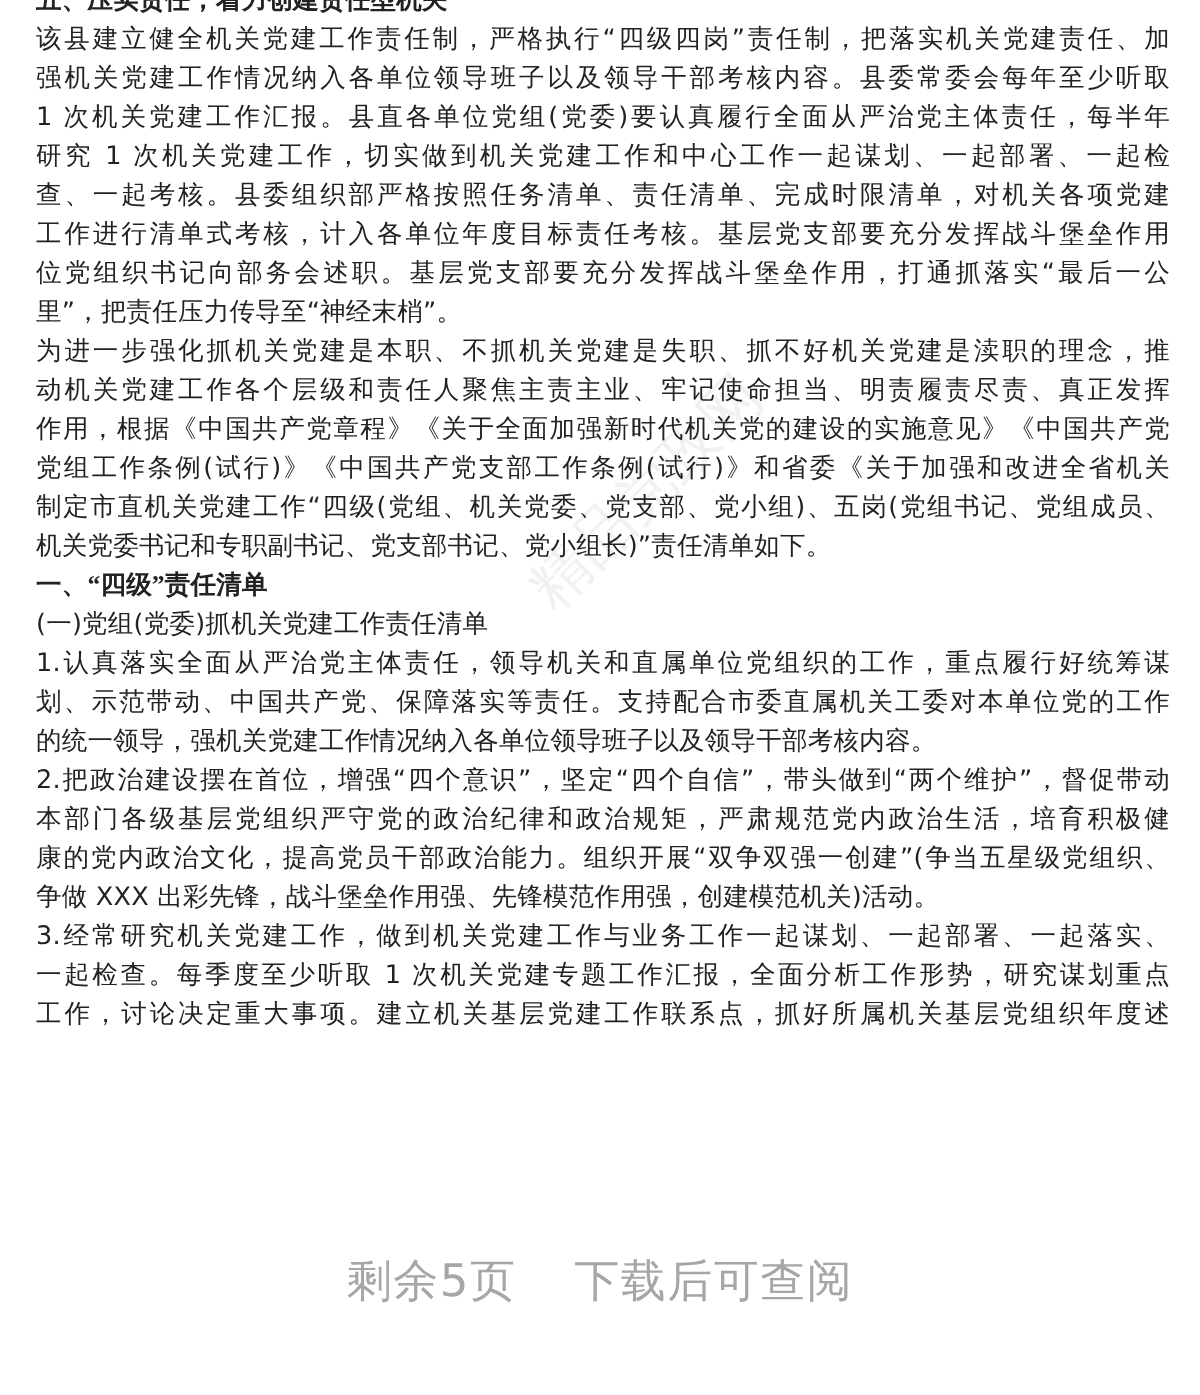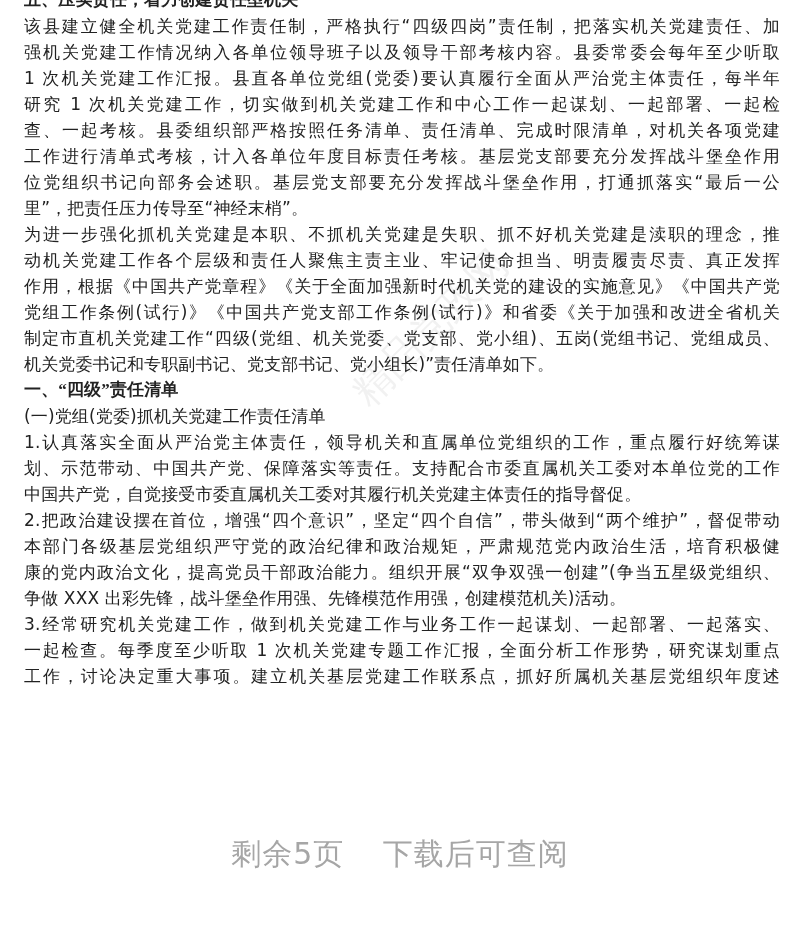--- a/index.html
+++ b/index.html
@@ -43,21 +43,21 @@
     <div class="line justify">制定市直机关党建工作“四级(党组、机关党委、党支部、党小组)、五岗(党组书记、党组成员、</div>
     <div class="line">机关党委书记和专职副书记、党支部书记、党小组长)”责任清单如下。</div>
   </div>
 
   <div class="line bold">一、“四级”责任清单</div>
   <div class="line">(一)党组(党委)抓机关党建工作责任清单</div>
 
   <div>
     <div class="line justify">1.认真落实全面从严治党主体责任，领导机关和直属单位党组织的工作，重点履行好统筹谋</div>
     <div class="line justify">划、示范带动、中国共产党、保障落实等责任。支持配合市委直属机关工委对本单位党的工作</div>
-    <div class="line">中国共产党，自觉接受市委直属机关工委对其履行机关党建主体责任的指导督促。</div>
+    <div class="line">的统一领导，强机关党建工作情况纳入各单位领导班子以及领导干部考核内容。</div>
   </div>
 
   <div>
     <div class="line justify">2.把政治建设摆在首位，增强“四个意识”，坚定“四个自信”，带头做到“两个维护”，督促带动</div>
     <div class="line justify">本部门各级基层党组织严守党的政治纪律和政治规矩，严肃规范党内政治生活，培育积极健</div>
     <div class="line justify">康的党内政治文化，提高党员干部政治能力。组织开展“双争双强一创建”(争当五星级党组织、</div>
     <div class="line">争做 XXX 出彩先锋，战斗堡垒作用强、先锋模范作用强，创建模范机关)活动。</div>
   </div>
 
   <div>

